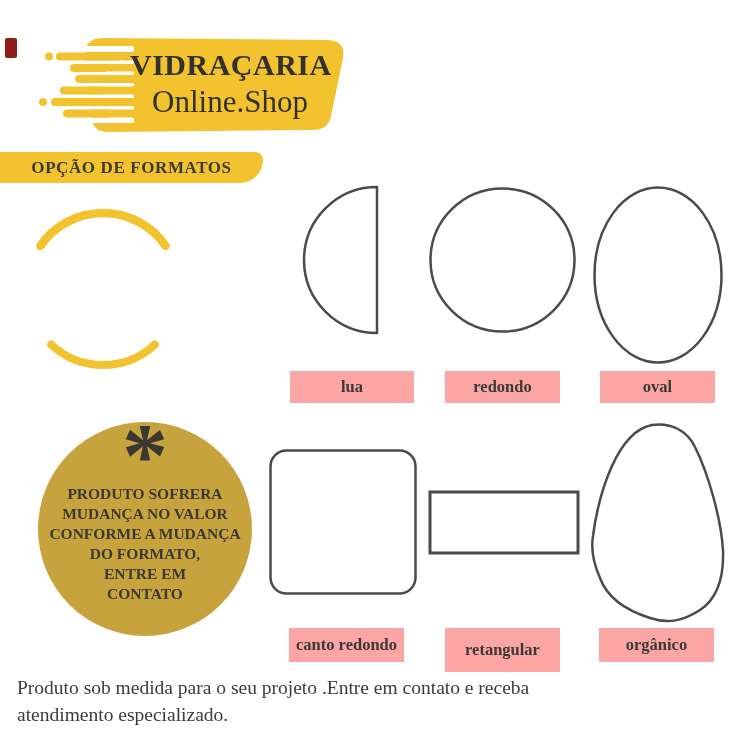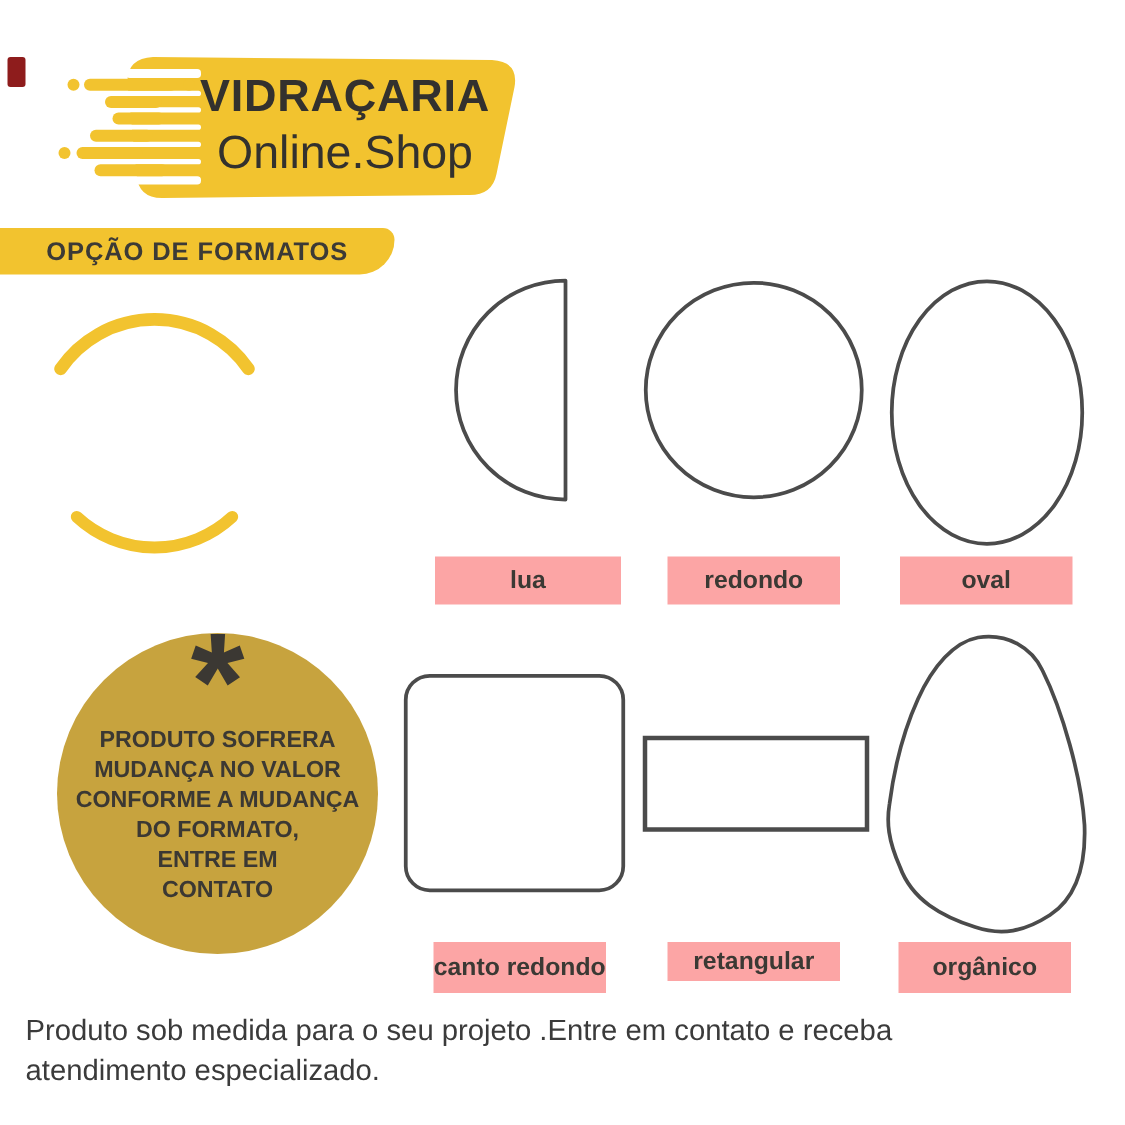--- a/index.html
+++ b/index.html
@@ -1,19 +1,19 @@
 <!DOCTYPE html>
 <html><head>
 <meta charset="utf-8">
 <style>
   html,body{margin:0;padding:0;background:#ffffff;}
   *{box-sizing:border-box;}
   .canvas{
     position:relative;width:750px;height:750px;background:#ffffff;overflow:hidden;
-    font-family:Liberation Sans, sans-serif;color:#3B3833;
+    font-family:Liberation Serif, serif;color:#3B3833;
   }
   .abs{position:absolute;}
   
   .red-tab{left:5px;top:38px;width:12px;height:20px;background:#8E1C1C;border-radius:2px;}
   
   .logo-svg{left:30px;top:30px;}
   .logo-title{left:130px;top:48px;width:200px;text-align:center;
     font-size:30px;font-weight:bold;letter-spacing:.5px;color:#33312E;}
   .logo-subtitle{left:130px;top:84px;width:200px;text-align:center;
     font-size:31px;font-weight:400;color:#33312E;}
@@ -32,21 +32,21 @@
   .gold-text{font-size:15.5px;font-weight:bold;line-height:20px;text-align:left;color:#3B3833;}
   
   .shape-svg path,.shape-svg ellipse,.shape-svg rect{fill:none;stroke:#4B4B4B;}
   
   .tag{background:#fca5a5;display:flex;align-items:center;justify-content:center;
     font-size:16.5px;font-weight:bold;color:#3B3934;}
   .tag-lua{left:290px;top:371px;width:124px;height:32px;}
   .tag-redondo{left:445px;top:371px;width:115px;height:32px;}
   .tag-oval{left:600px;top:371px;width:115px;height:32px;}
   .tag-canto{left:289px;top:628px;width:115px;height:34px;}
-  .tag-retangular{left:445px;top:628px;width:115px;height:26px;}
+  .tag-retangular{left:445px;top:628px;width:115px;height:44px;}
   .tag-organico{left:599px;top:628px;width:115px;height:34px;}
   
   .footer{left:17px;top:674px;width:710px;font-size:19.5px;line-height:27px;color:#3B3B3B;}
 </style>
 </head>
 <body>
 
 <div class="canvas">
 
   <div class="abs red-tab"></div>

